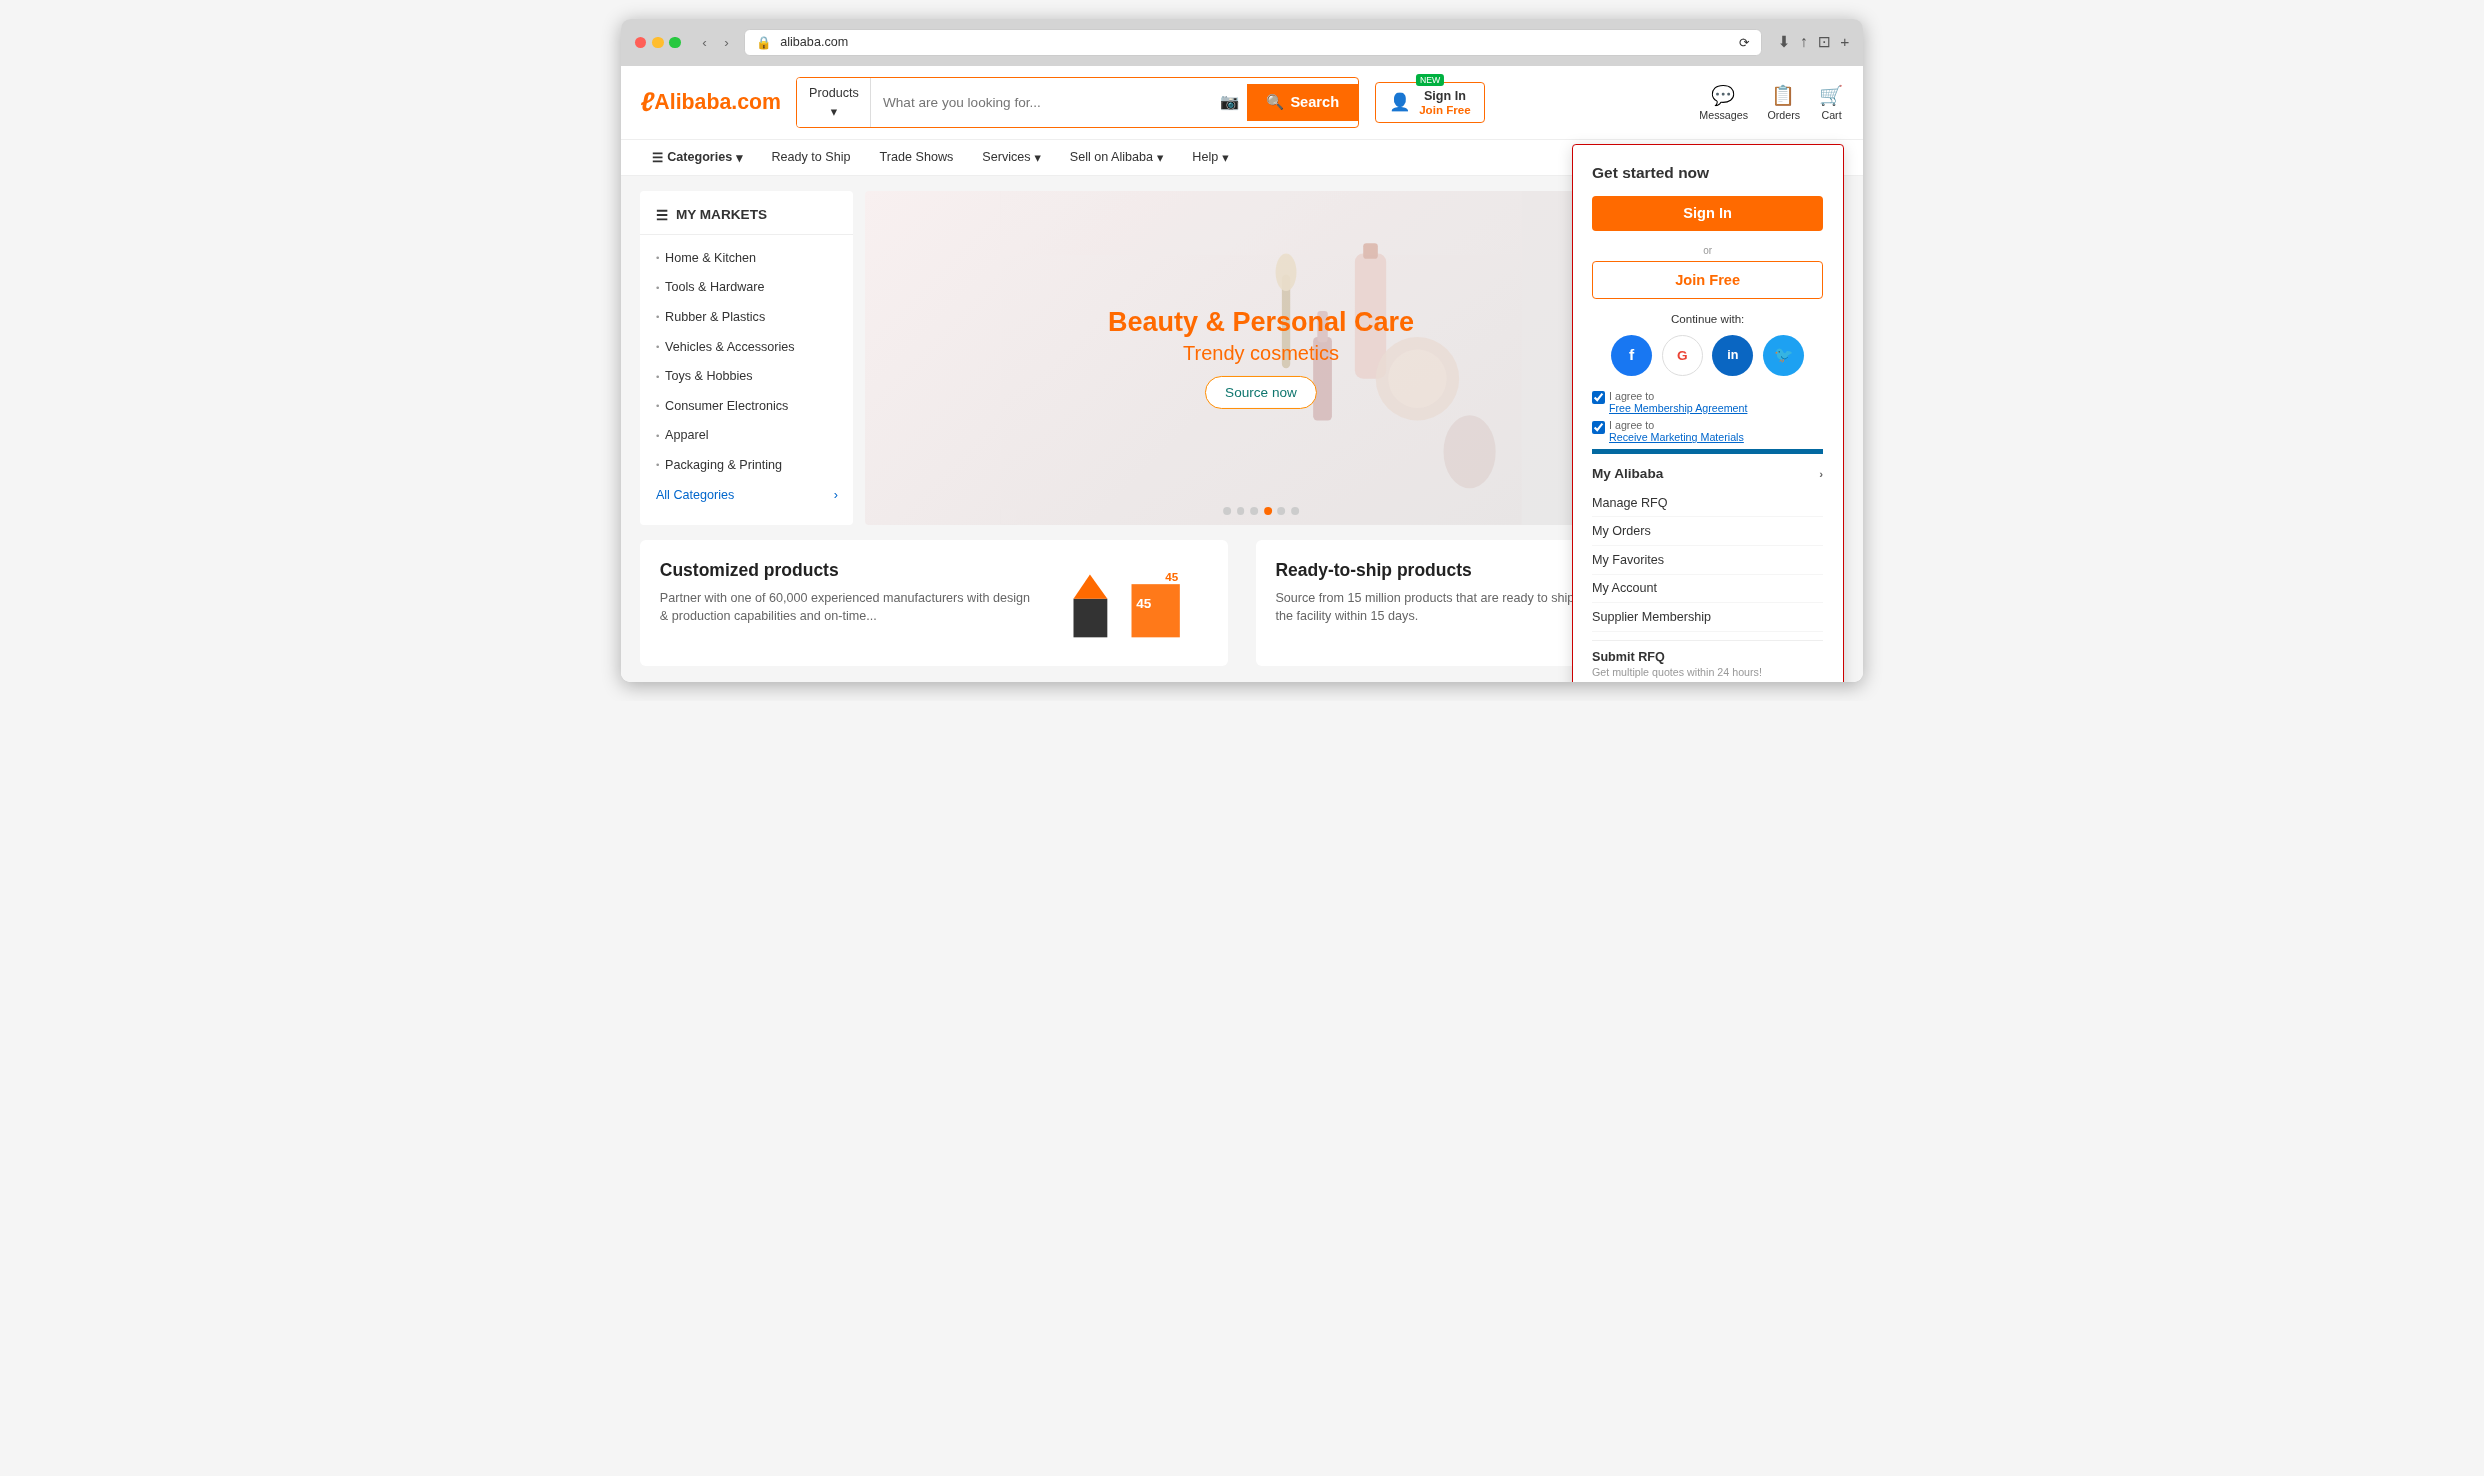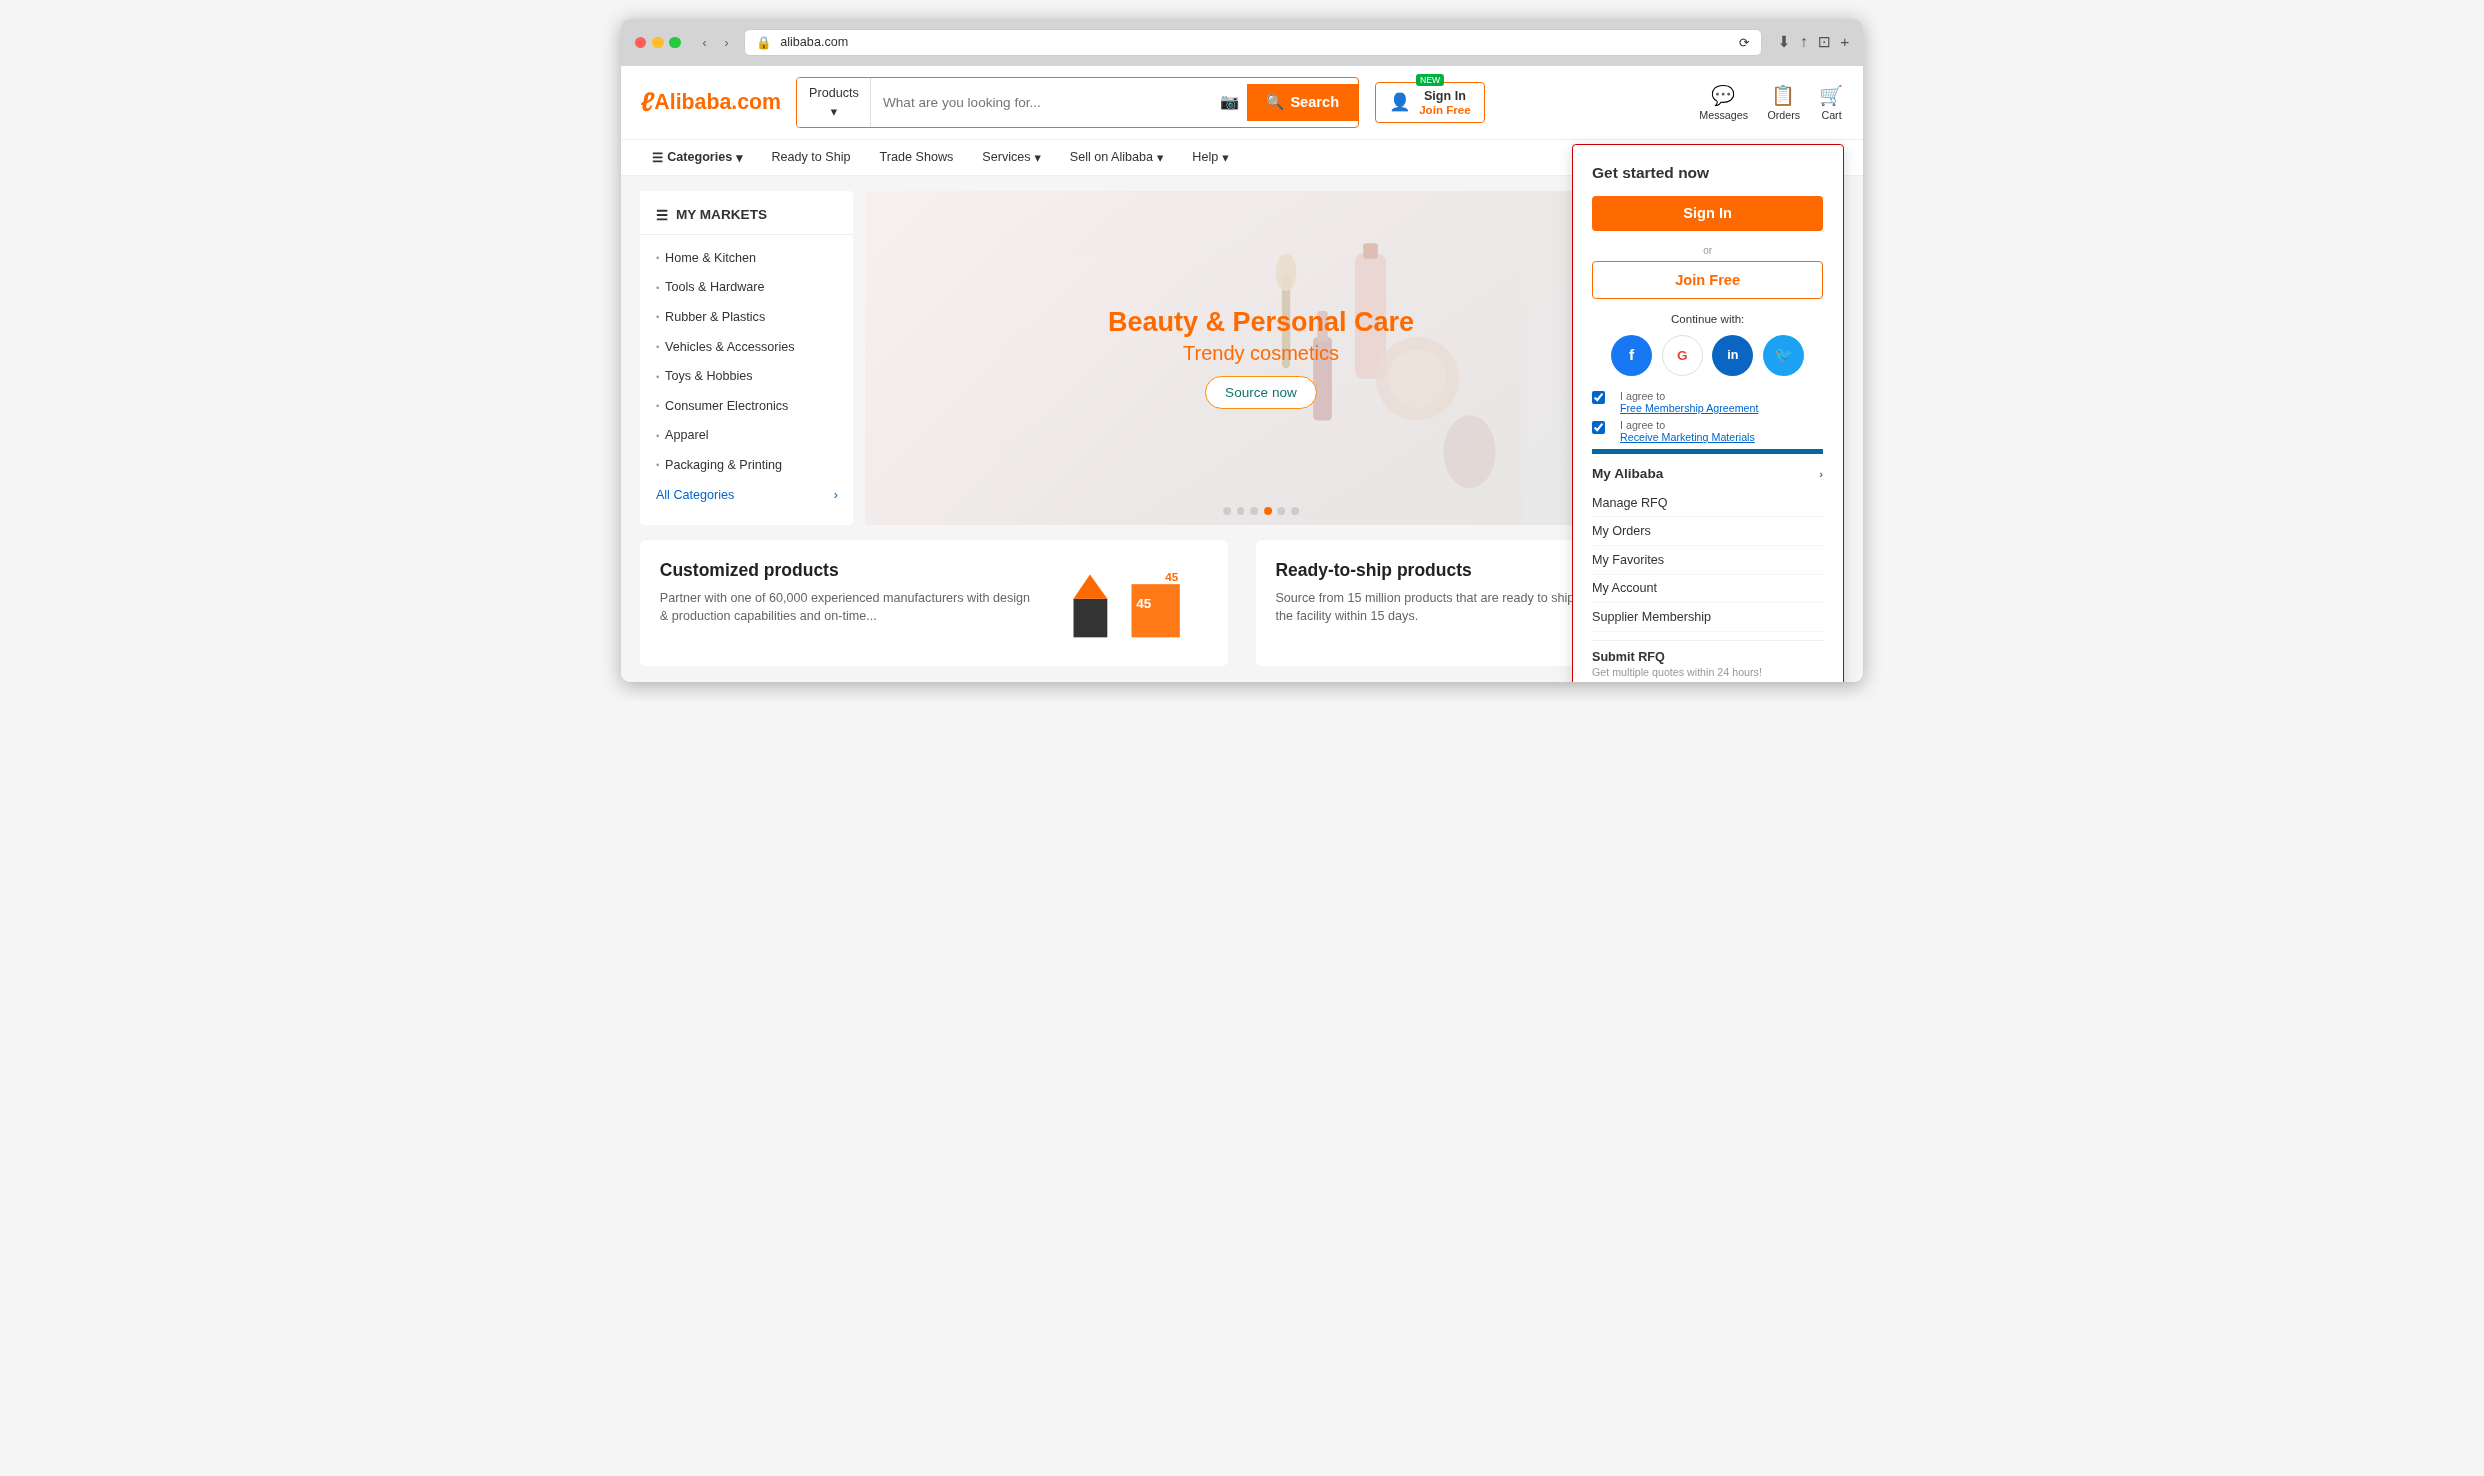--- a/index.html
+++ b/index.html
@@ -344,21 +344,21 @@
       width: 41px; height: 41px; border-radius: 50%;
       display: flex; align-items: center; justify-content: center;
       font-size: 15.5px; font-weight: bold; cursor: pointer; color: white;
       border: none;
     }
     .social-fb { background: #1877f2; }
     .social-g { background: white; border: 1px solid #ddd; color: #ea4335; }
     .social-li { background: #0a66c2; }
     .social-tw { background: #1da1f2; }
 
-    .agree-row { display: flex; align-items: flex-start; gap: 15px; margin-bottom: 5.8px; font-size: 10.7px; color: #666; }
+    .agree-row { display: flex; align-items: flex-start; gap: 4px; margin-bottom: 5.8px; font-size: 10.7px; color: #666; }
     .agree-row input { margin-top: 1.9px; accent-color: #0066cc; }
     .agree-link { color: #0066cc; text-decoration: underline; cursor: pointer; }
 
     .my-alibaba-section { border-top: 5px solid #0369a1; padding-top: 11.6px; margin-top: 6px; }
     .my-alibaba-title {
       font-size: 13.6px; font-weight: bold; color: #333;
       display: flex; align-items: center; justify-content: space-between;
       cursor: pointer; margin-bottom: 7.8px;
     }
     .my-alibaba-title .chevron { font-size: 11.6px; color: #666; }

